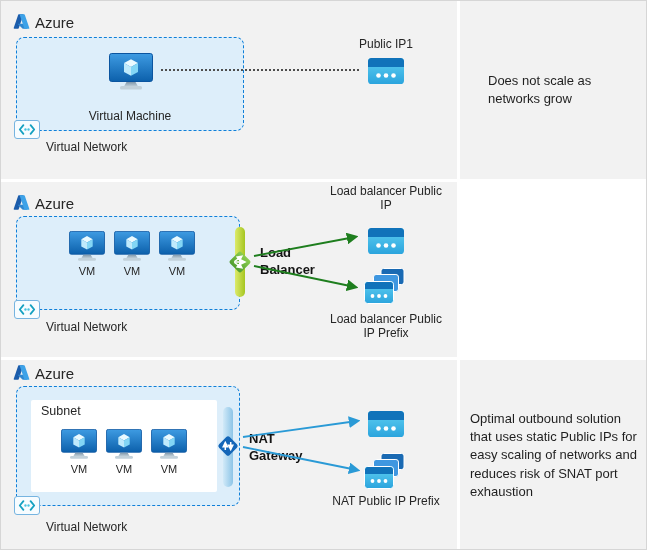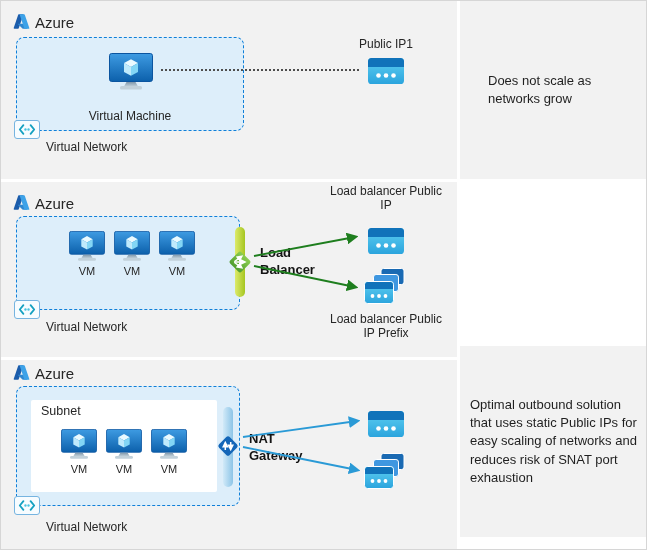--- a/index.html
+++ b/index.html
@@ -55,21 +55,21 @@
         </marker>
     </defs>
   </svg>
 
   <div class="panel" style="left:0;top:0;width:456px;height:178px"></div>
   <div class="panel note-panel" style="left:459px;top:0;width:188px;height:178px">
     <div class="note" style="width:132px">Does not scale as networks grow</div>
   </div>
   <div class="panel" style="left:0;top:181px;width:456px;height:175px"></div>
   <div class="panel" style="left:0;top:359px;width:456px;height:191px"></div>
-  <div class="panel note-panel" style="left:459px;top:345px;width:188px;height:191px">
+  <div class="panel note-panel" style="left:459px;top:359px;width:188px;height:191px">
     <div class="note" style="width:168px">Optimal outbound solution that uses static Public IPs for easy scaling of networks and reduces risk of SNAT port exhaustion</div>
   </div>
 
   <svg class="abs" style="left:12px;top:12px" width="17" height="17" viewBox="0 0 96 96">
     <path d="M33.3 6.5h26.1L32.4 86.6a4.2 4.2 0 0 1-3.9 2.8H8.2a4.2 4.2 0 0 1-3.9-5.5L29.4 9.3a4.2 4.2 0 0 1 3.9-2.8z" fill="#1b5cab"></path>
     <path d="M71.2 60.3H29.9a1.9 1.9 0 0 0-1.3 3.3l26.5 24.7a4.2 4.2 0 0 0 2.9 1.1h23.4z" fill="#2f87d0"></path>
     <path d="M66.6 9.4a4.2 4.2 0 0 0-4-2.9H34a4.2 4.2 0 0 1 3.9 2.9L63 84a4.2 4.2 0 0 1-3.9 5.5h29a4.2 4.2 0 0 0 4-5.5z" fill="#3da2e8"></path>
   </svg>
   <div class="title" style="left:34px;top:13px">Azure</div>
 
@@ -247,20 +247,21 @@
   </svg>
   <svg class="abs" style="left:363px;top:452px" width="42" height="37" viewBox="0 0 42 37">
     <rect x="17" y="0.5" width="23" height="16" rx="2.4" fill="#1a6ab3" stroke="#fff"></rect>
     <rect x="9.5" y="6.5" width="25" height="17" rx="2.6" fill="#3f97e0" stroke="#fff"></rect>
     <rect x="0.5" y="13.5" width="29" height="22" rx="3" fill="url(#gIp)" stroke="#fff"></rect>
     <path d="M1 16.4A2.9 2.9 0 0 1 3.9 14h22.2A2.9 2.9 0 0 1 29 16.9V21H1Z" fill="#1173ba"></path>
     <circle cx="8.5" cy="28" r="1.9" fill="#fff"></circle>
       <circle cx="15" cy="28" r="1.9" fill="#fff"></circle>
       <circle cx="21.5" cy="28" r="1.9" fill="#fff"></circle>
   </svg>
+  <div class="lbl lbl-c" style="left:330px;top:493px;width:110px">NAT Public IP Prefix</div>
 
   <div class="badge" style="left:13px;top:495px">
     <svg width="18" height="13" viewBox="0 0 20 14">
       <polyline points="6,2.2 2,7 6,11.8" stroke="#14a0c0" stroke-width="2" fill="none" stroke-linecap="round" stroke-linejoin="round"></polyline>
       <polyline points="14,2.2 18,7 14,11.8" stroke="#14a0c0" stroke-width="2" fill="none" stroke-linecap="round" stroke-linejoin="round"></polyline>
       <circle cx="8.3" cy="7" r="1.3" fill="#49c3e0"></circle>
         <circle cx="11.7" cy="7" r="1.3" fill="#49c3e0"></circle>
     </svg>
   </div>
   <div class="lbl" style="left:45px;top:519px">Virtual Network</div>

